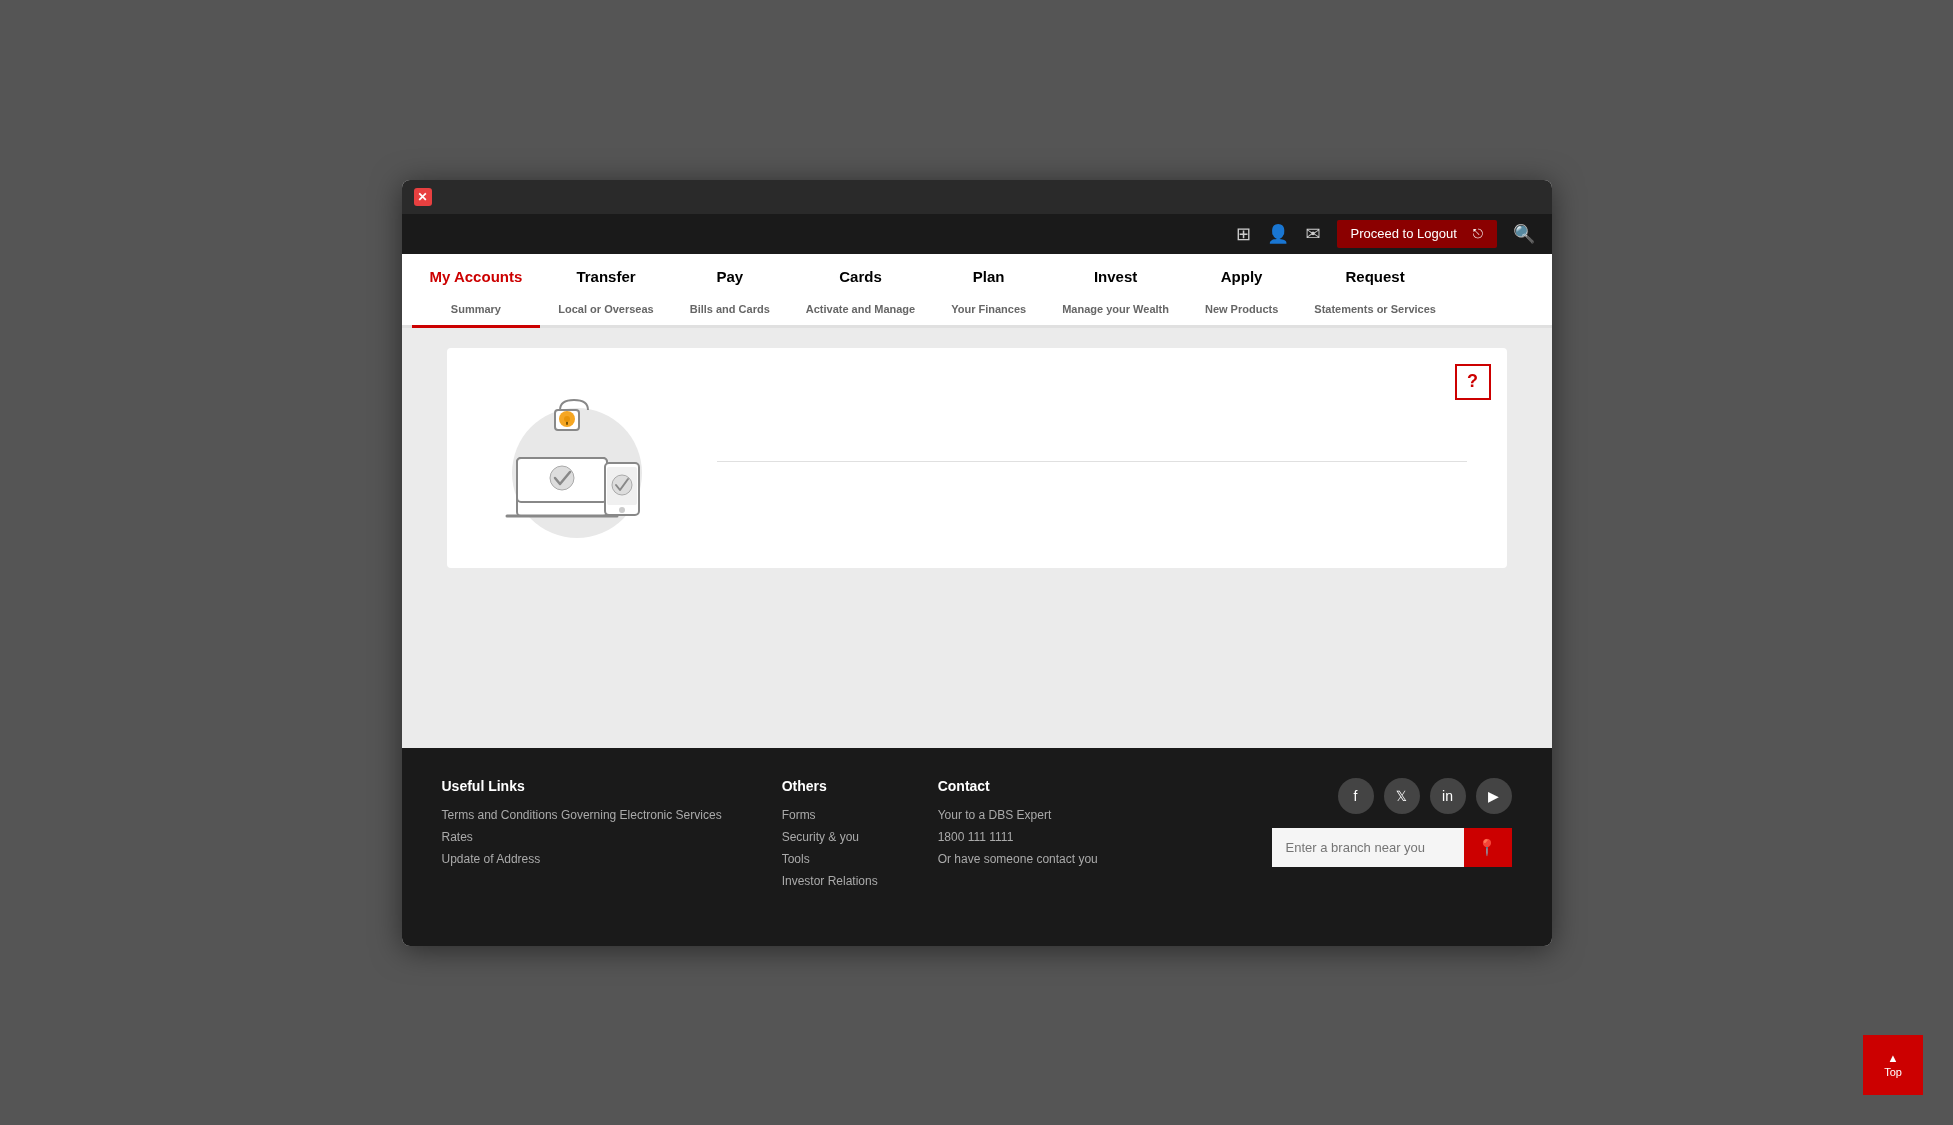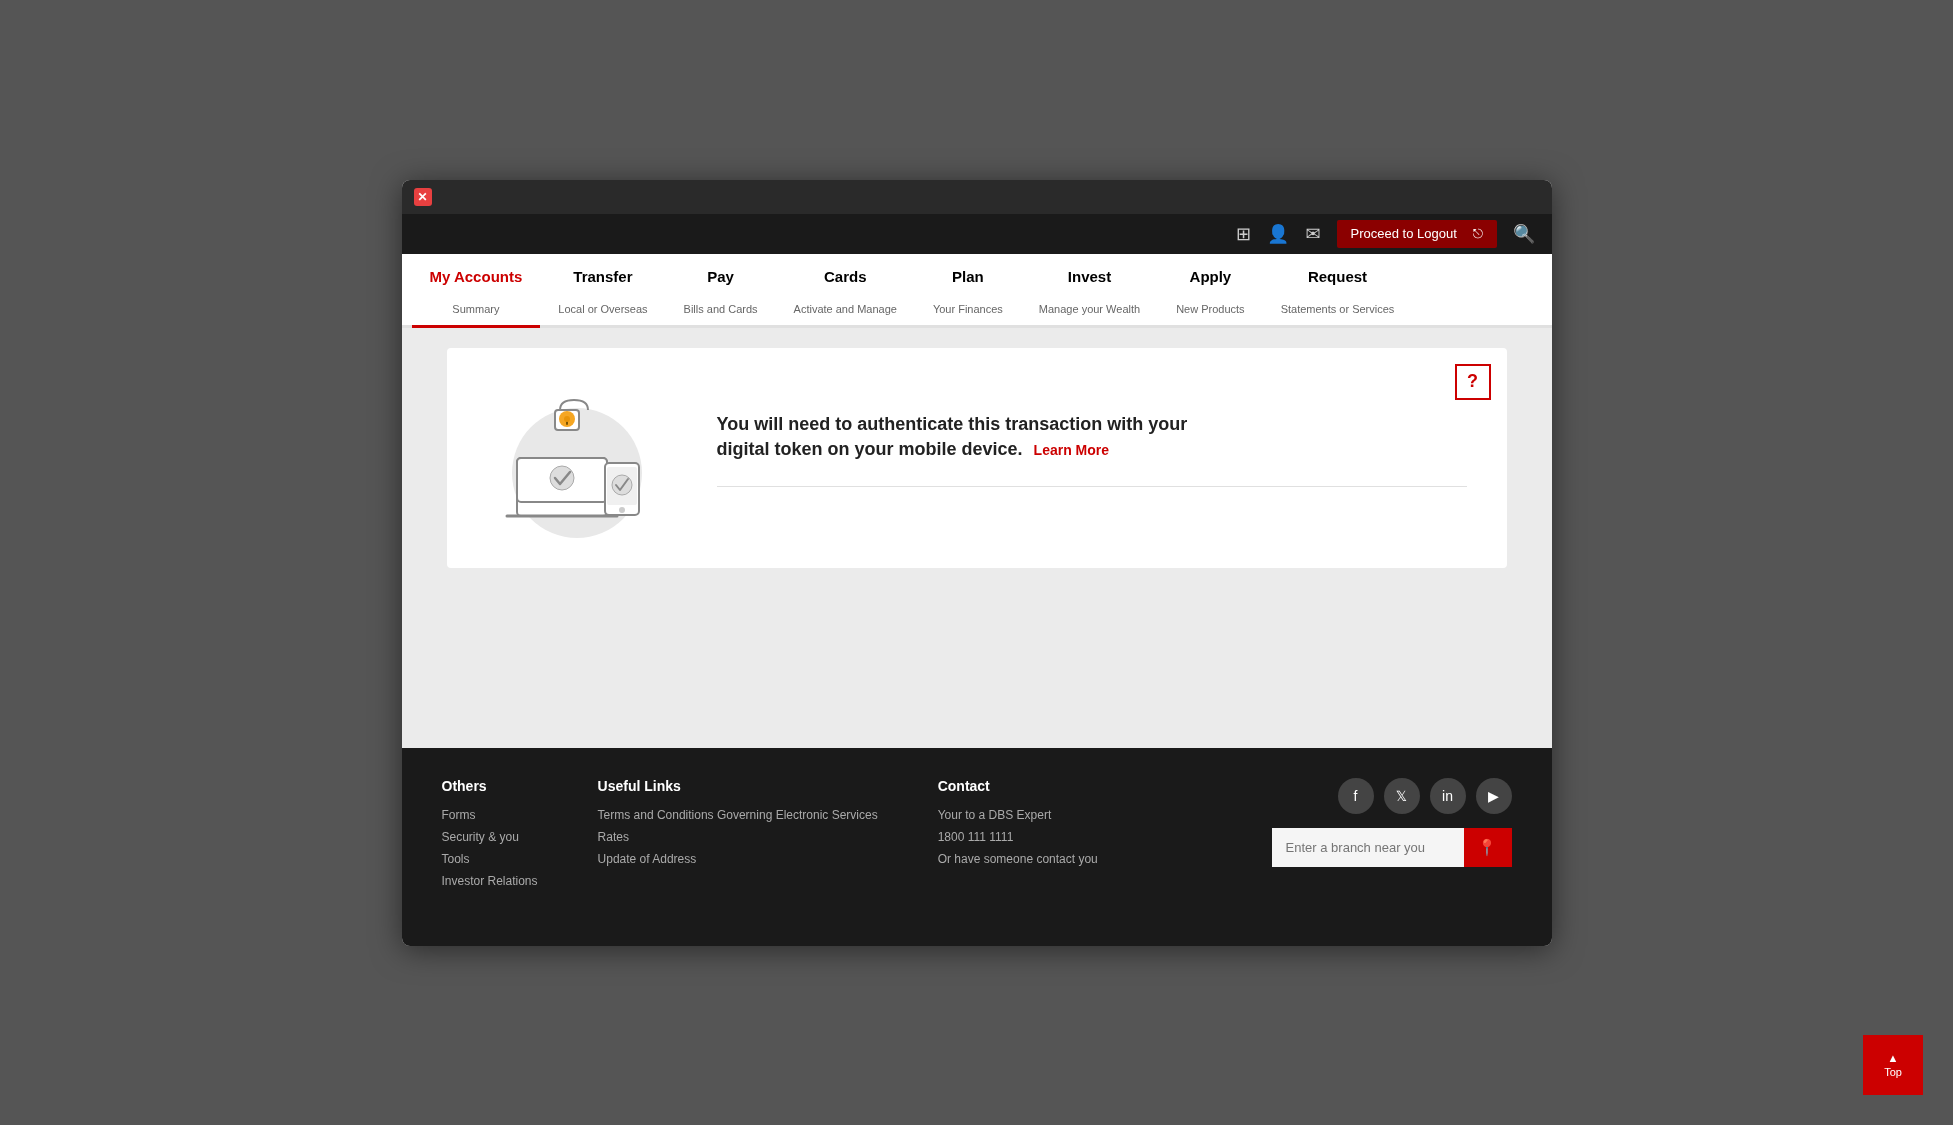--- a/index.html
+++ b/index.html
@@ -87,20 +87,21 @@
       font-weight: bold;
       display: block;
       color: #000000;
     }
     .nav-item.active .nav-main { color: #cc0000; }
     .nav-item .nav-sub {
       font-size: 11px;
       color: #666;
       display: block;
       margin-top: 18px;
+      font-weight: bold;
     }
 
     
     .main-content {
       background: #ebebeb;
       padding: 20px;
       min-height: 420px;
     }
 
     .auth-card {
@@ -370,49 +371,44 @@
 
             <rect x="68" y="32" width="24" height="20" rx="3" fill="white" stroke="#888" stroke-width="2"></rect>
             <path d="M73 32 Q73 22 87 22 Q101 22 101 32" fill="none" stroke="#888" stroke-width="2"></path>
             <circle cx="80" cy="41" r="8" fill="#f5a623"></circle>
             <line x1="80" y1="42" x2="80" y2="46" stroke="#7a5200" stroke-width="2" stroke-linecap="round"></line>
             <circle cx="80" cy="41" r="3" fill="#e8940a"></circle>
           </svg>
         </div>
 
         <div class="auth-text-section">
-          <div class="auth-title">
-            <span>You will need to authenticate this transaction with your</span><br>
-            <span>digital token on your mobile device.</span>
-            <span class="learn-more">Learn More</span>
-          </div>
 
           <hr class="divider">
 
         </div>
       </div>
     </div>
   </div>
 
   <div class="footer">
     <div class="footer-grid">
+
+      <div class="footer-col">
+        <h4>Useful Links</h4>
+        <a>Terms and Conditions Governing Electronic Services</a>
+        <a>Rates</a>
+        <a>Update of Address</a>
+      </div>
 
       <div class="footer-col">
         <h4>Others</h4>
         <a>Forms</a>
         <a>Security &amp; you</a>
         <a>Tools</a>
         <a>Investor Relations</a>
-      </div>
-
-      <div class="footer-col">
-        <h4>Useful Links</h4>
-        <a>Terms and Conditions Governing Electronic Services</a>
-        <a>Rates</a>
-        <a>Update of Address</a>
       </div>
 
       <div class="footer-col">
         <h4>Contact</h4>
         <p>Your to a DBS Expert</p>
         <p>1800 111 1111</p>
         <p>Or have someone contact you</p>
       </div>
 
       <div class="footer-right">

